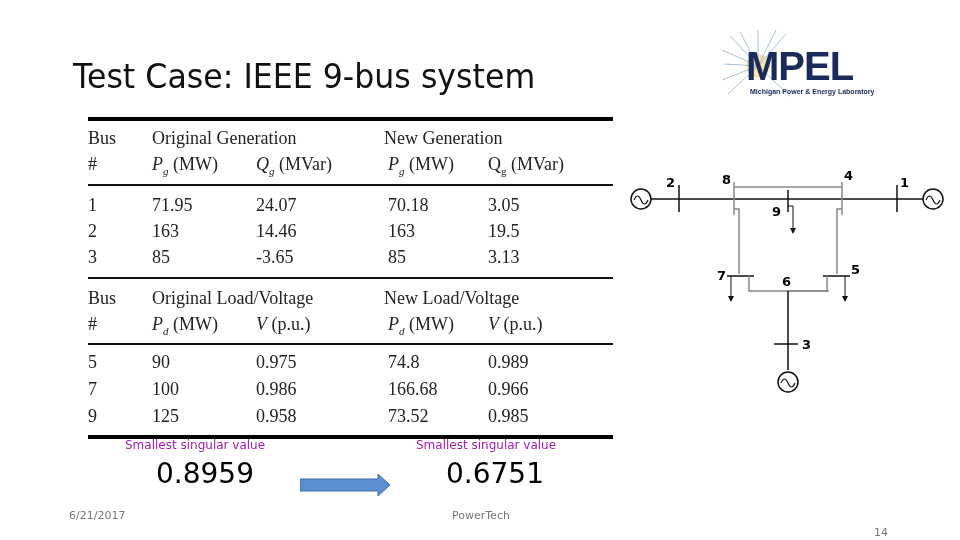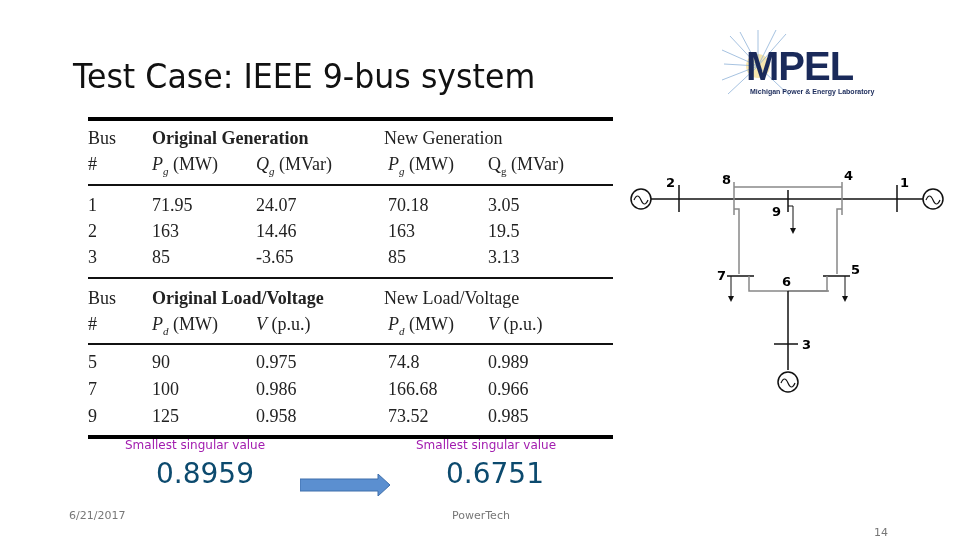--- a/index.html
+++ b/index.html
@@ -9,27 +9,27 @@
   .logo-text { position: absolute; left: 750px; top: 88px; font-family: "Liberation Sans", sans-serif; font-size: 7px; font-weight: bold; color: #1a2a5a; white-space: nowrap; }
   .rule-thick { position: absolute; left: 88px; width: 525px; height: 4px; background: #000; }
   .rule-thin { position: absolute; left: 88px; width: 525px; height: 2px; background: #111; }
   .row { position: absolute; left: 88px; width: 525px; height: 26px; font-family: "Liberation Serif", serif; font-size: 18px; color: #222; }
   .row span { position: absolute; top: 0; white-space: nowrap; }
   .c0 { left: 0px; width: 64px; }
   .c1 { left: 64px; width: 104px; }
   .c2 { left: 168px; width: 124px; }
   .c3 { left: 300px; width: 110px; }
   .c4 { left: 400px; width: 126px; }
-  .g1 { left: 64px; width: 230px; font-weight: bold; }
+  .g1 { left: 64px; width: 230px; }
   .g2 { left: 296px; width: 230px; }
   i.m { font-style: italic; }
   sub { font-size: 11px; }
 
   .ssv-label { position: absolute; font-family: "DejaVu Sans", sans-serif; font-size: 12px; color: #a21caf; white-space: nowrap; }
-  .ssv-value { position: absolute; font-family: "DejaVu Sans", sans-serif; font-size: 28px; color: #0c4a6e; white-space: nowrap; }
+  .ssv-value { position: absolute; font-family: "DejaVu Sans", sans-serif; font-size: 28px; color: #000000; white-space: nowrap; }
   .arrow { position: absolute; left: 300px; top: 474px; width: 90px; height: 22px; }
 
   .footer { position: absolute; font-family: "DejaVu Sans", sans-serif; font-size: 11px; color: #777; white-space: nowrap; }
   .diagram { position: absolute; left: 620px; top: 150px; width: 330px; height: 260px; }
 </style>
 </head>
 <body>
 
 <div class="title">Test Case: IEEE 9-bus system</div>
 

